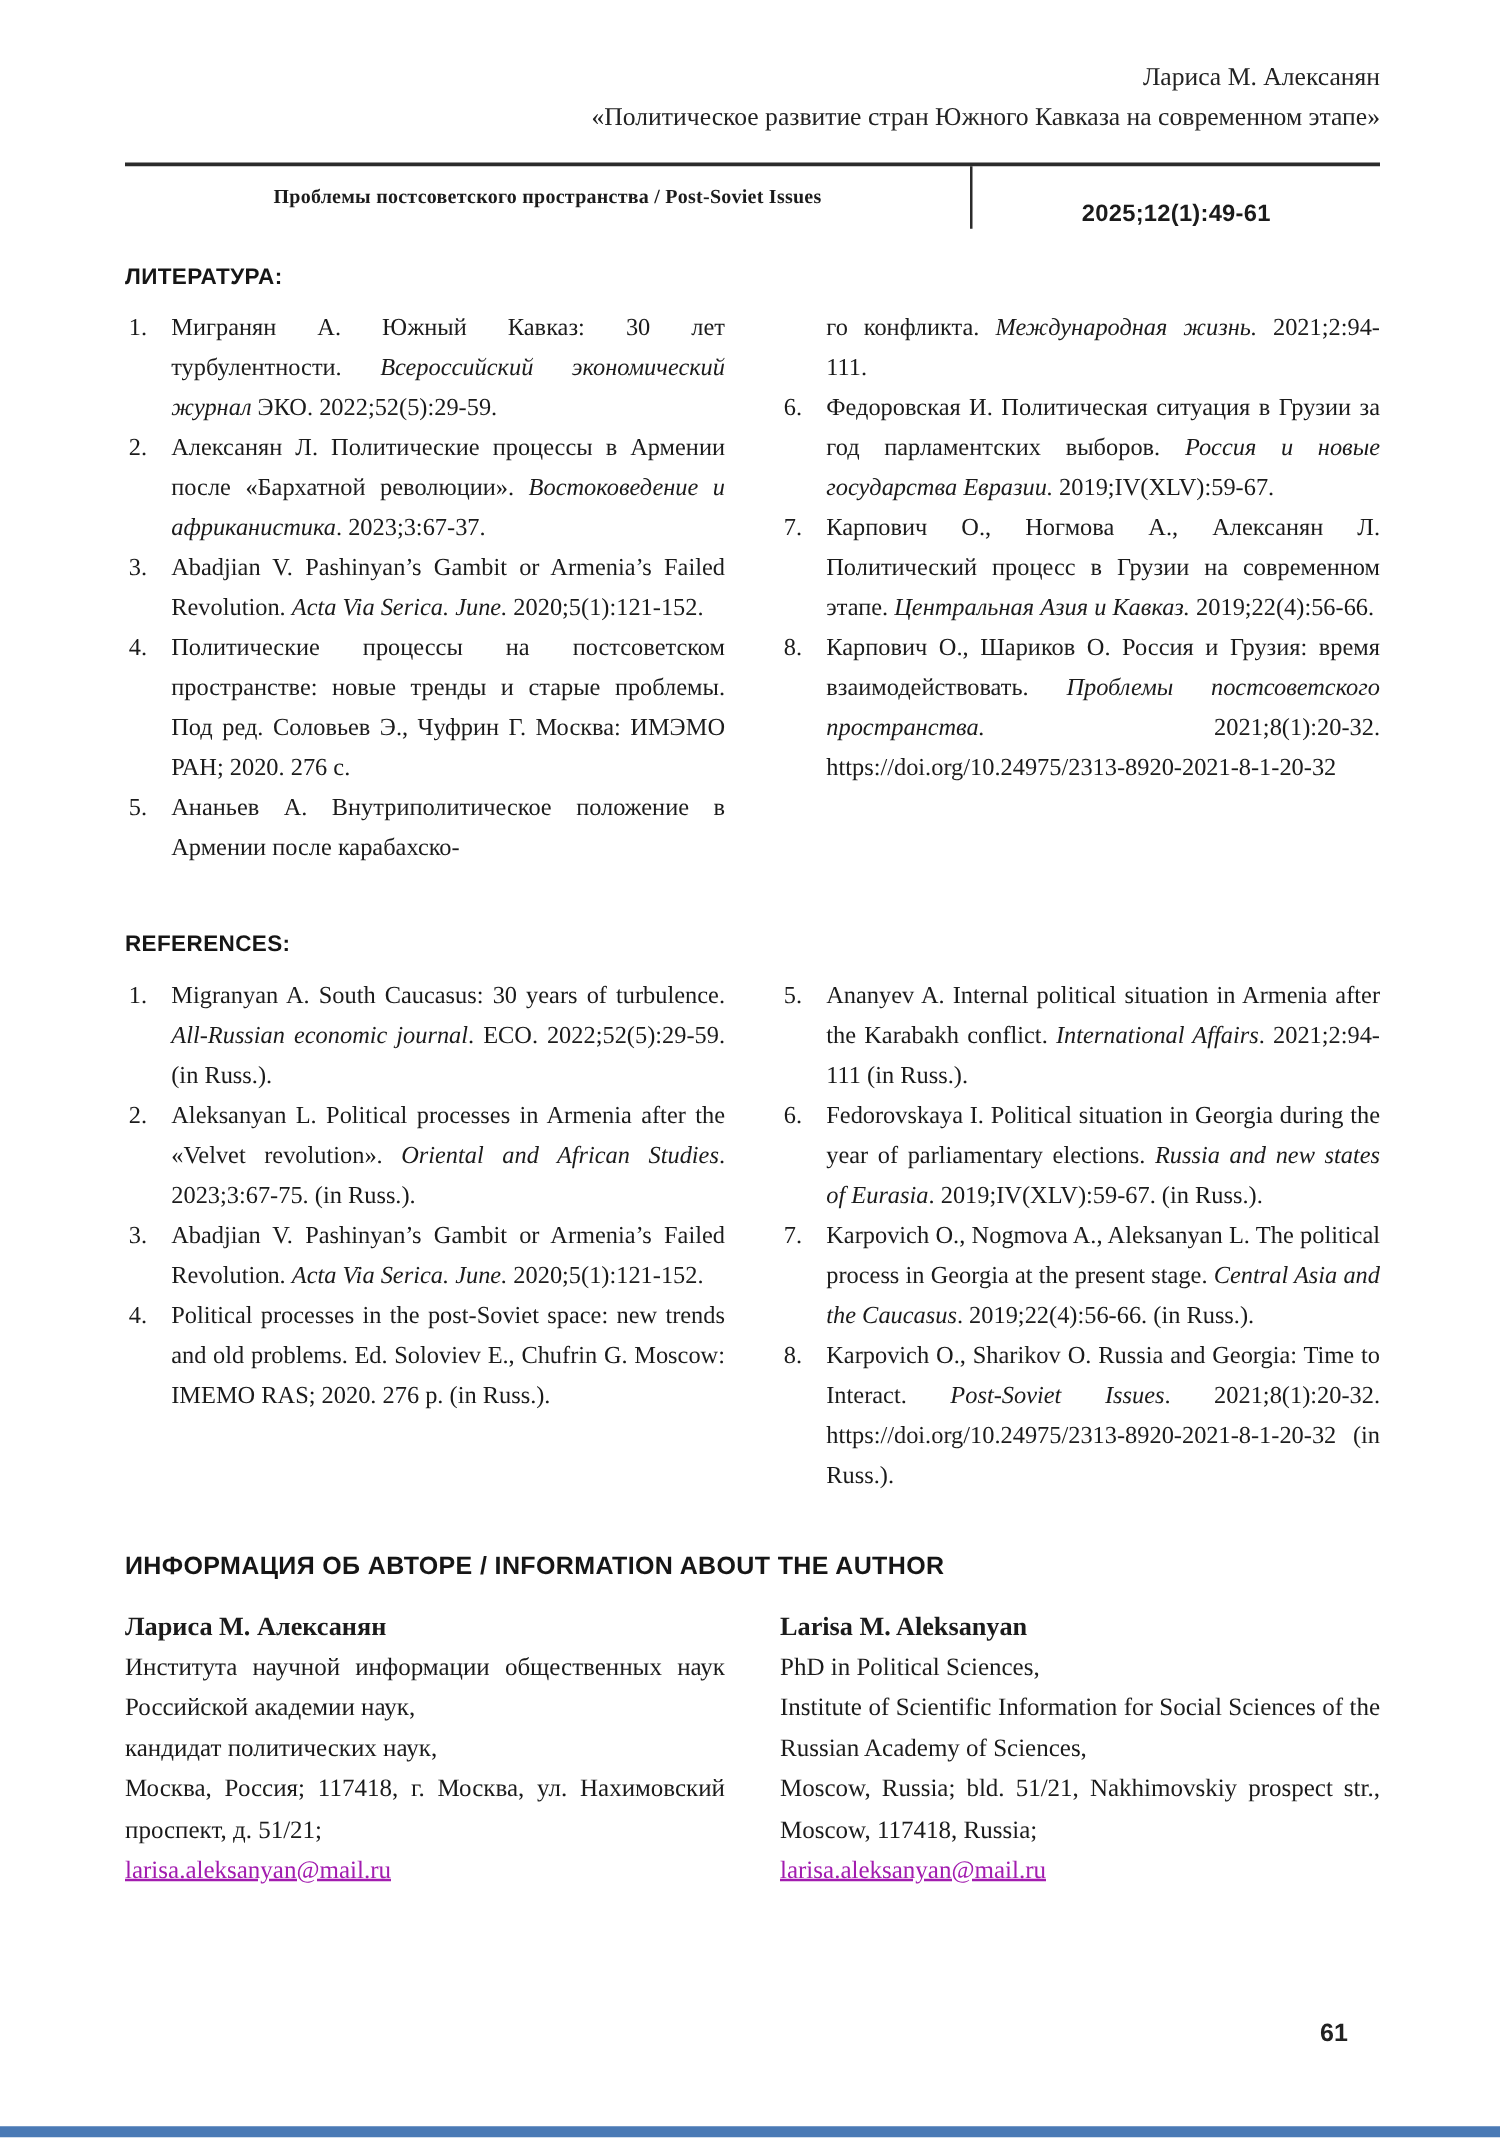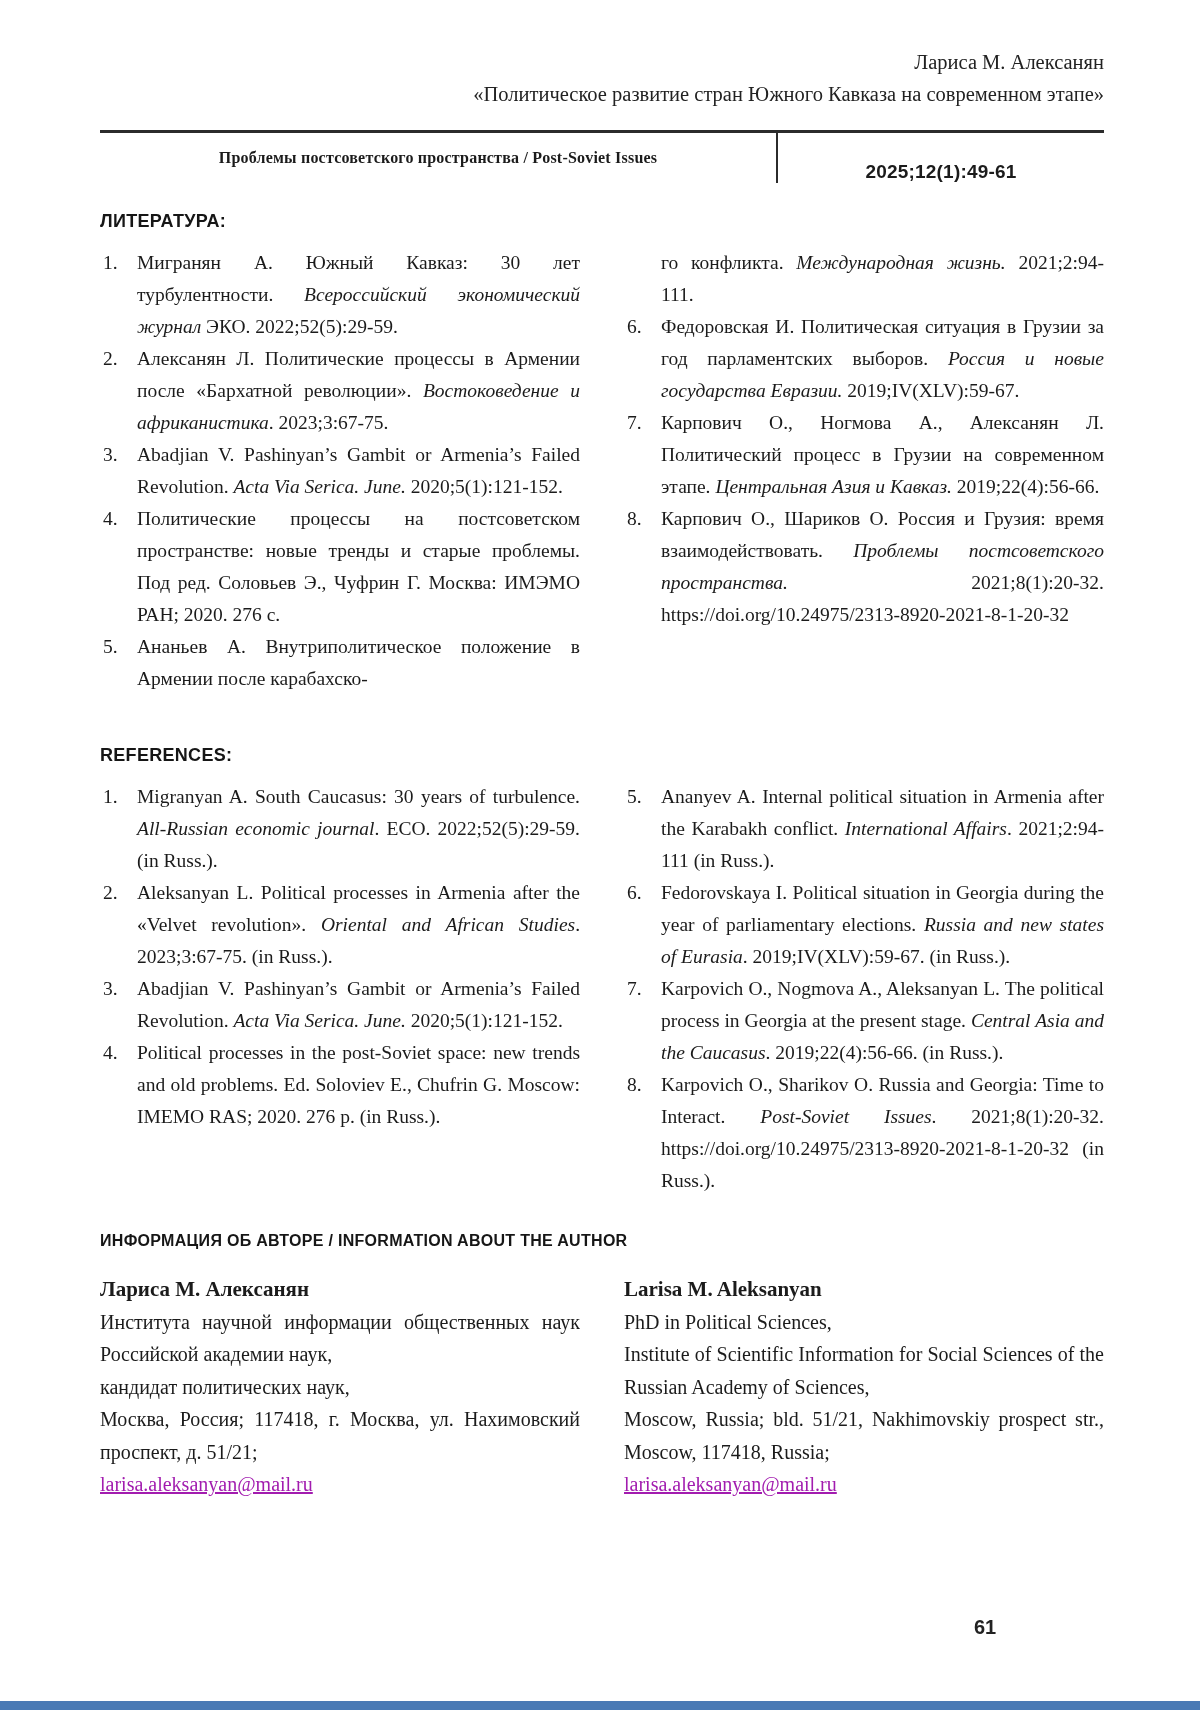--- a/index.html
+++ b/index.html
@@ -22,39 +22,39 @@
   .journal-bar-right{flex:1;display:flex;align-items:flex-end;justify-content:center;}
   .issue-info{font-family:"Liberation Sans",sans-serif;font-weight:bold;font-size:19px;letter-spacing:0.2px;}
 
   
   .section-heading{
     font-family:"Liberation Sans",sans-serif;font-weight:bold;
     font-size:18px;line-height:32px;color:#161616;letter-spacing:0.3px;
   }
   .mt-lit{margin-top:22px;}
   .mt-ref{margin-top:44px;}
-  .mt-auth{margin-top:28px;font-size:16px;}
+  .mt-auth{margin-top:40px;font-size:20px;}
 
   
   .ref-columns{display:flex;gap:44px;margin-top:10px;}
   .ref-col{flex:1;min-width:0;font-size:19.5px;line-height:32px;}
   .ref-item{position:relative;padding-left:37px;text-align:justify;overflow-wrap:break-word;}
   .ref-num{position:absolute;left:3px;top:0;text-align:left;}
   .ref-text i{font-style:italic;}
 
   
   .author-columns{display:flex;gap:44px;margin-top:16px;}
   .author-block{flex:1;min-width:0;font-size:20px;line-height:32.5px;}
   .author-name{font-weight:bold;font-size:21px;}
   .author-line{text-align:justify;}
   .author-email a{color:#a21caf;text-decoration:underline;text-align:right;}
 
   
   .page-num{
-    position:absolute;top:1616px;left:974px;
+    position:absolute;top:1616px;left:1056px;
     font-family:"Liberation Sans",sans-serif;font-weight:bold;font-size:20px;color:#222;
   }
   .bottom-bar{position:absolute;bottom:0;left:0;width:1200px;height:9px;background:#4a7ab5;}
 </style>
 </head>
 <body>
 
 <div class="content">
 
   <div class="running-head">
@@ -69,21 +69,21 @@
     <div class="journal-divider"></div>
     <div class="journal-bar-right">
       <span class="issue-info">2025;12(1):49-61</span>
     </div>
   </div>
 
   <div class="section-heading mt-lit">ЛИТЕРАТУРА:</div>
   <div class="ref-columns">
     <div class="ref-col" id="lit-col-0">
         <div class="ref-item"><span class="ref-num">1.</span><span class="ref-text"><span>Мигранян А. Южный Кавказ: 30 лет турбулентности. </span><i>Всероссийский экономический журнал</i><span> ЭКО. 2022;52(5):29-59.</span></span></div>
-        <div class="ref-item"><span class="ref-num">2.</span><span class="ref-text"><span>Алексанян Л. Политические процессы в Армении после «Бархатной революции». </span><i>Востоковедение и африканистика</i><span>. 2023;3:67-75.</span></span></div>
+        <div class="ref-item"><span class="ref-num">2.</span><span class="ref-text"><span>Алексанян Л. Политические процессы в Армении после «Бархатной революции». </span><i>Востоковедение и африканистика</i><span>. 2023;3:67-37.</span></span></div>
         <div class="ref-item"><span class="ref-num">3.</span><span class="ref-text"><span>Abadjian V. Pashinyan’s Gambit or Armenia’s Failed Revolution. </span><i>Acta Via Serica. June.</i><span> 2020;5(1):121-152.</span></span></div>
         <div class="ref-item"><span class="ref-num">4.</span><span class="ref-text"><span>Политические процессы на постсоветском пространстве: новые тренды и старые проблемы. Под ред. Соловьев Э., Чуфрин Г. Москва: ИМЭМО РАН; 2020. 276 с.</span></span></div>
         <div class="ref-item"><span class="ref-num">5.</span><span class="ref-text"><span>Ананьев А. Внутриполитическое положение в Армении после карабахско-</span></span></div>
       </div>
     <div class="ref-col" id="lit-col-1">
         <div class="ref-item"><span class="ref-num"></span><span class="ref-text"><span>го конфликта. </span><i>Международная жизнь.</i><span> 2021;2:94-111.</span></span></div>
         <div class="ref-item"><span class="ref-num">6.</span><span class="ref-text"><span>Федоровская И. Политическая ситуация в Грузии за год парламентских выборов. </span><i>Россия и новые государства Евразии.</i><span> 2019;IV(XLV):59-67.</span></span></div>
         <div class="ref-item"><span class="ref-num">7.</span><span class="ref-text"><span>Карпович О., Ногмова А., Алексанян Л. Политический процесс в Грузии на современном этапе. </span><i>Центральная Азия и Кавказ.</i><span> 2019;22(4):56-66.</span></span></div>
         <div class="ref-item"><span class="ref-num">8.</span><span class="ref-text"><span>Карпович О., Шариков О. Россия и Грузия: время взаимодействовать. </span><i>Проблемы постсоветского пространства.</i><span> 2021;8(1):20-32. https://doi.org/10.24975/2313-8920-2021-8-1-20-32</span></span></div>
       </div>

